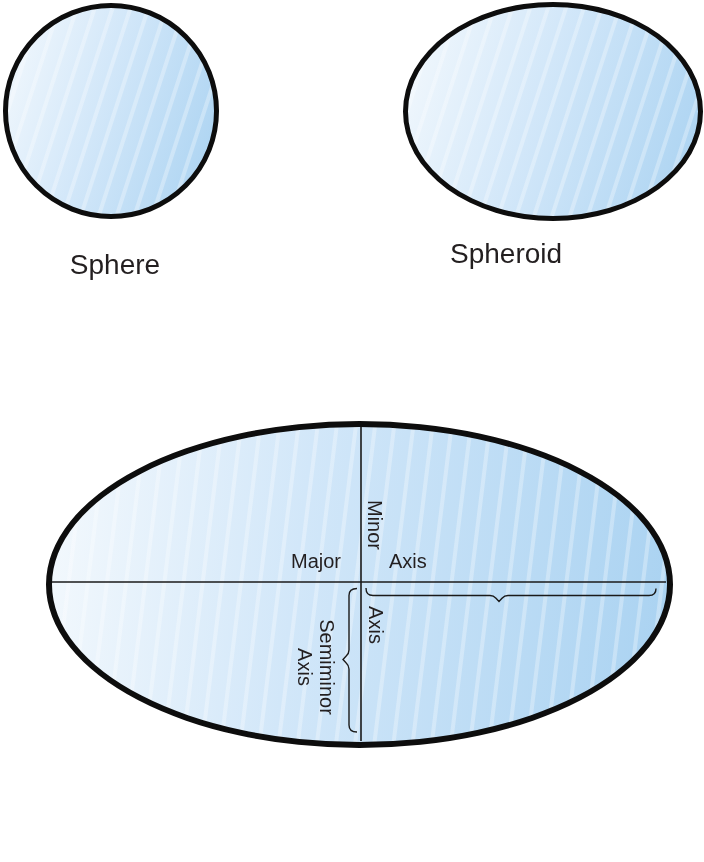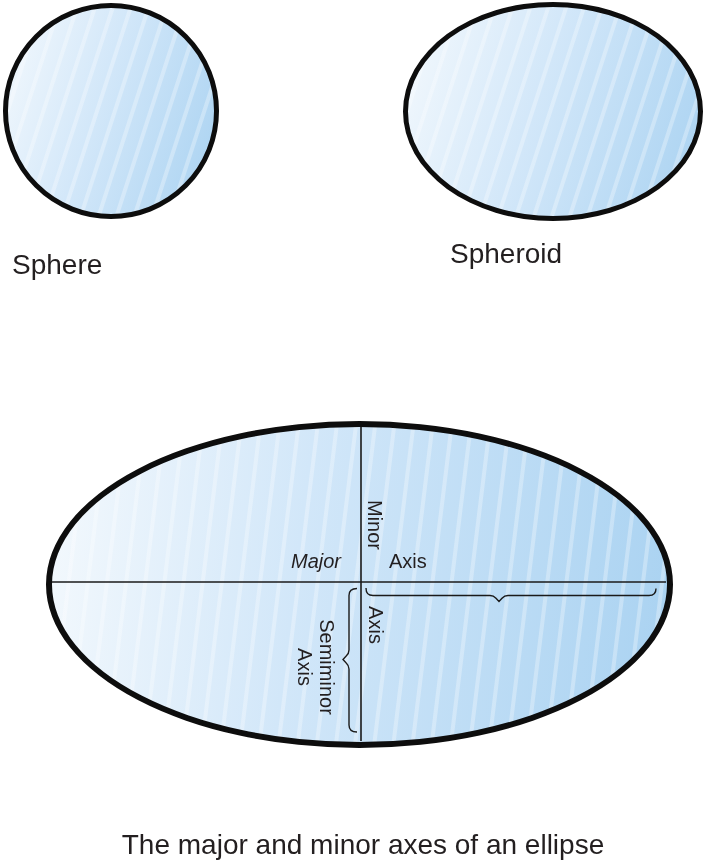--- a/index.html
+++ b/index.html
@@ -42,24 +42,24 @@
       repeating-linear-gradient(97deg,
         rgba(255,255,255,0) 0px, rgba(255,255,255,0) 14px,
         rgba(255,255,255,0.30) 15px, rgba(255,255,255,0.30) 18px,
         rgba(255,255,255,0) 19px),
       linear-gradient(97deg, var(--fill-light) 0%, var(--fill-mid) 40%, var(--fill-dark) 100%);
   }
   
   .lbl{ position:absolute; white-space:nowrap; }
   .big{ font-size:28px; line-height:30px; }
   .small{ font-size:20px; line-height:22px; }
-  .sphere-label{ left:12px; width:222px; top:250px; }
+  .sphere-label{ left:4px; width:222px; top:250px; text-align:center; }
   .spheroid-label{ left:450px; width:220px; top:239px; text-align:left; }
   .caption{ left:22px; width:682px; top:830px; text-align:center; }
-  .major-word{ left:241px; width:100px; top:550px; text-align:right;font-style:italic; }
+  .major-word{ left:241px; width:100px; top:550px; text-align:right; }
   .axis-word-h{ left:389px; top:550px; }
   .semimajor-label{ left:418px; top:605px; letter-spacing:0.4px; }
   .rot{ transform:translate(-50%,-50%) rotate(90deg); transform-origin:center; }
   .minor-word{ left:375px; top:525px; }
   .axis-word-v{ left:376px; top:625px; }
   .semiminor-label{ left:316px; top:667px; text-align:center; white-space:nowrap; }
   
   .overlay{ position:absolute; left:0; top:0; width:704px; height:862px; }
 </style>
 </head>
@@ -94,15 +94,14 @@
 
   <div class="lbl small rot minor-word">Minor</div>
   <div class="lbl small rot axis-word-v">Axis</div>
 
 
   <div class="lbl small rot semiminor-label">
     <div>Semiminor</div>
     <div>Axis</div>
   </div>
 
-  <div class="lbl big caption">The major and minor axes of an ellipse</div>
 
 </div>
 
 </body></html>

